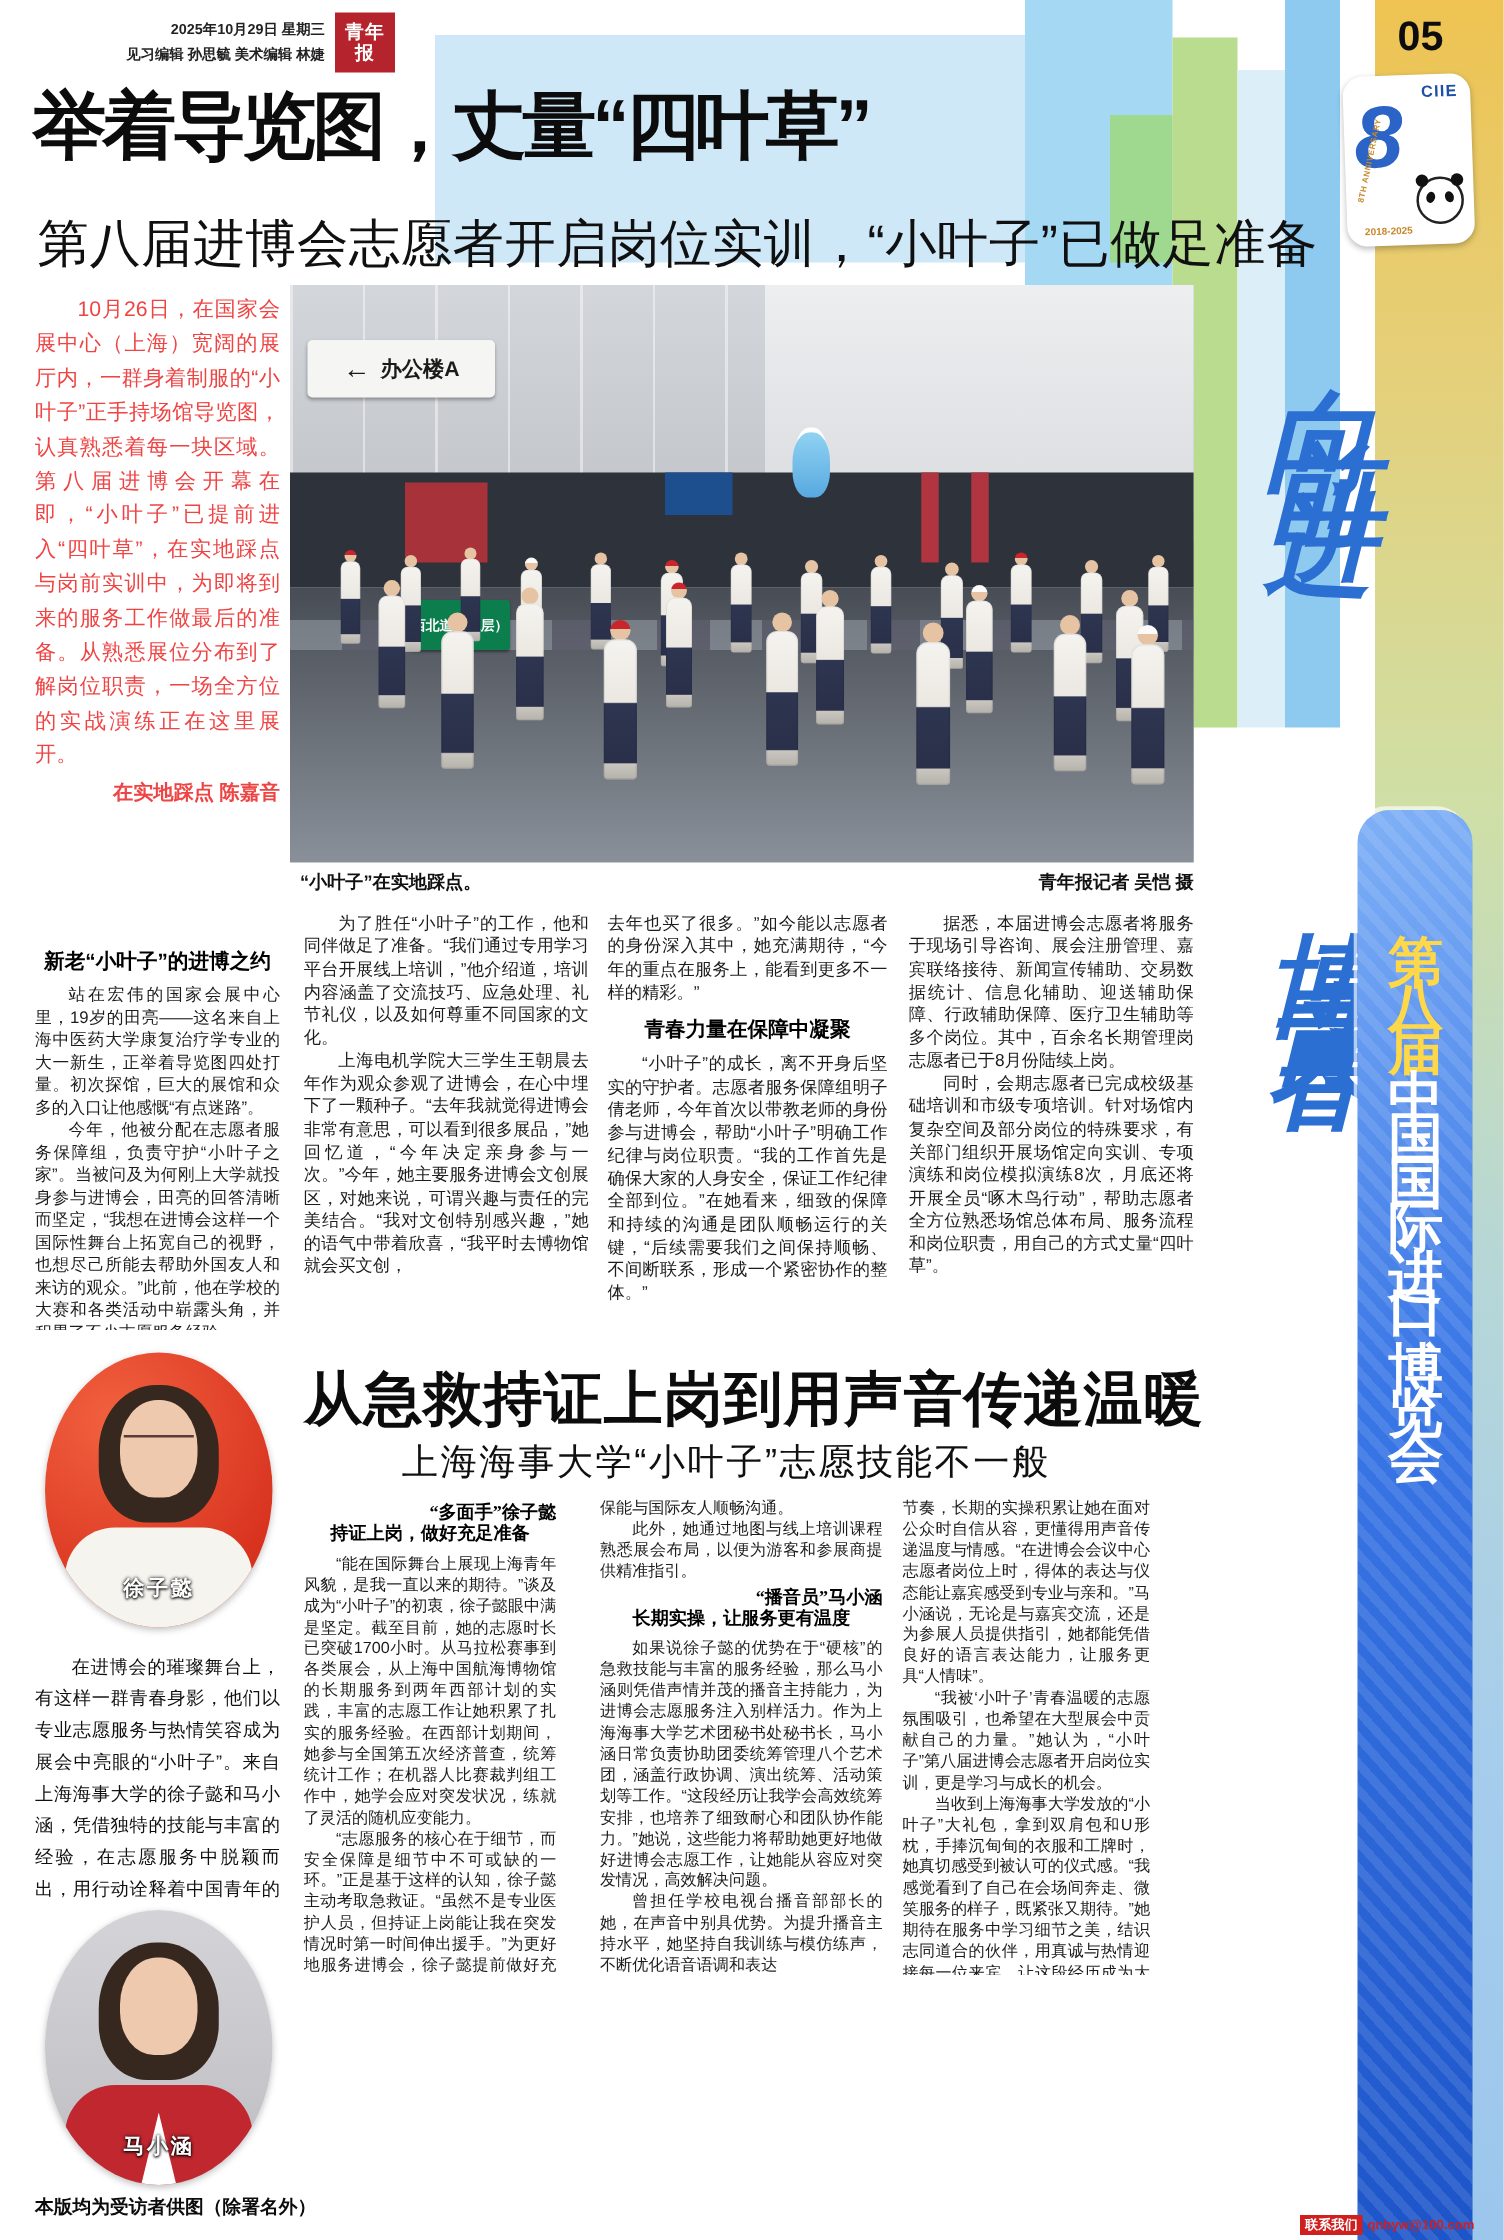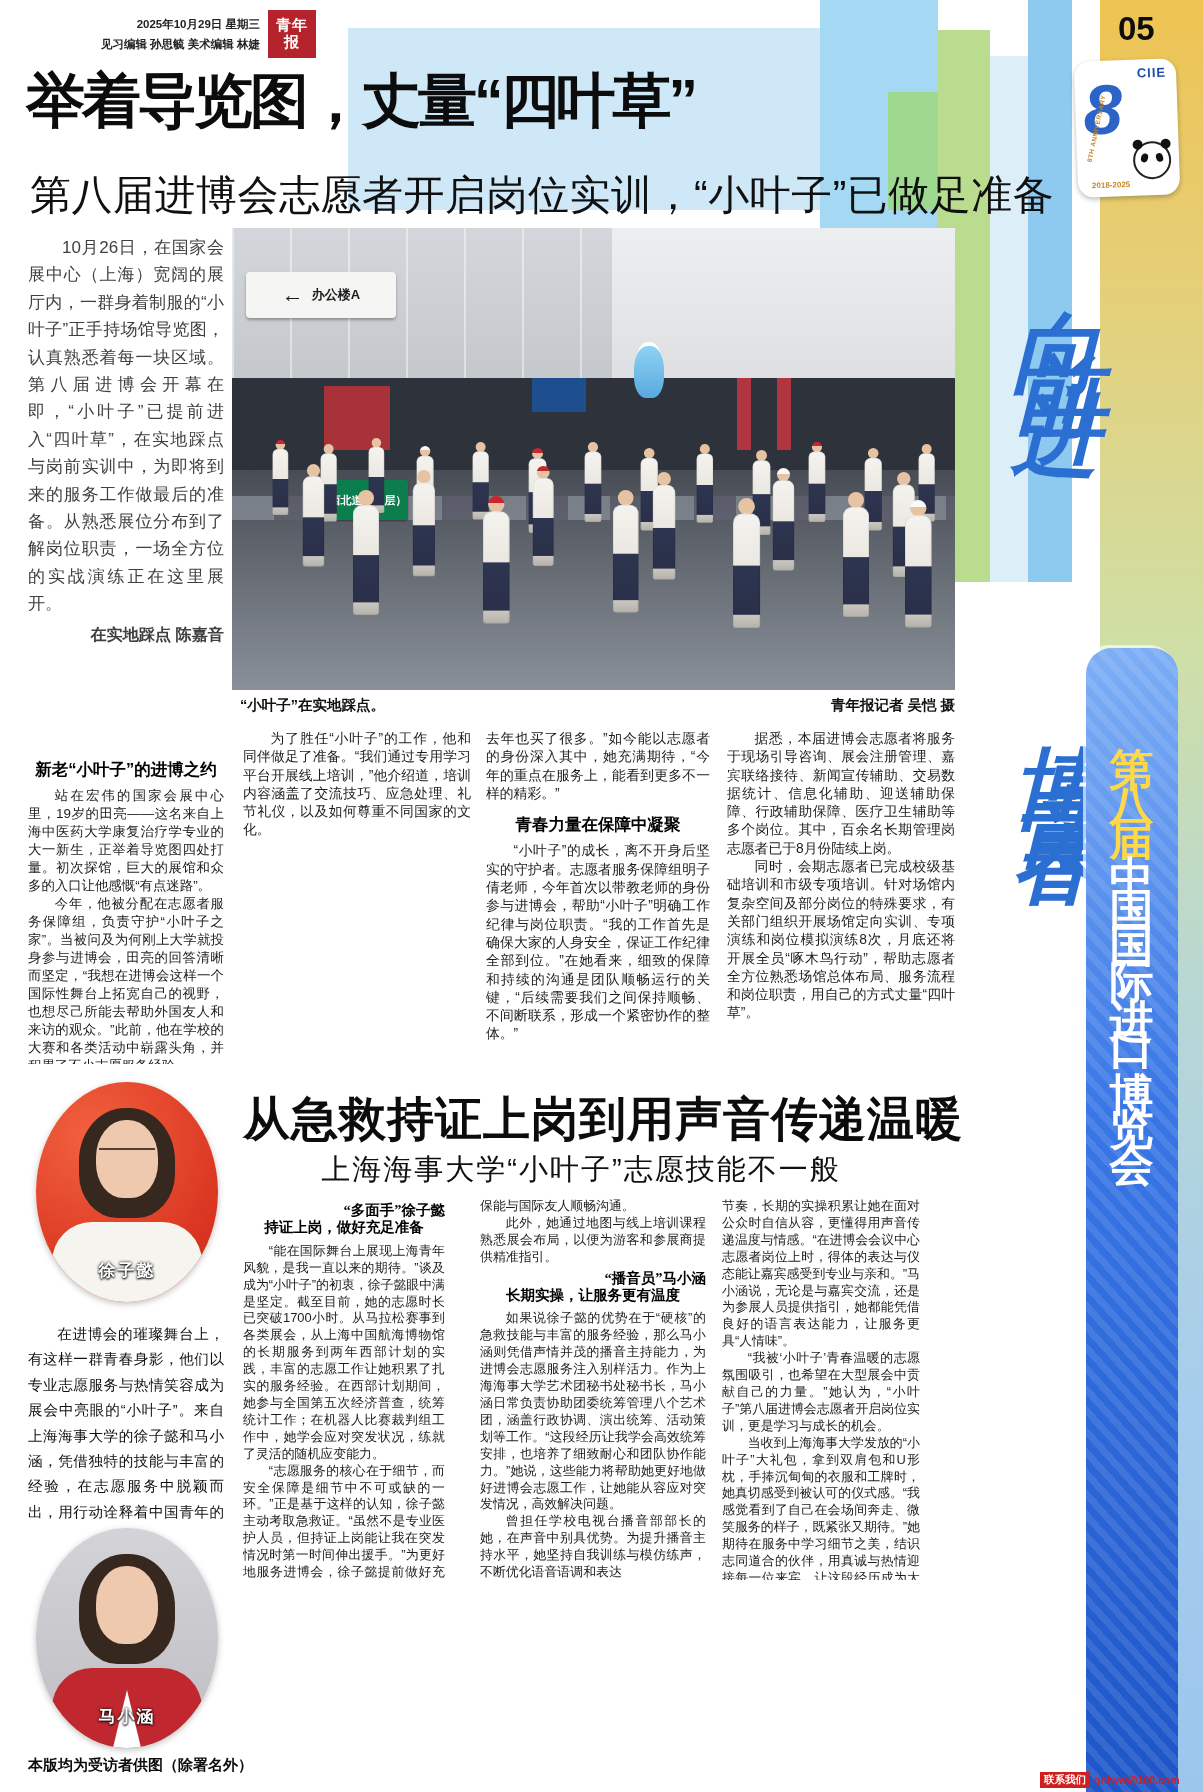--- a/index.html
+++ b/index.html
@@ -61,21 +61,21 @@
   .banner-text{position:absolute;left:50%;transform:translateX(-50%);top:64px;writing-mode:vertical-rl;
           text-orientation:upright;font-size:44px;font-weight:800;letter-spacing:36px;line-height:1;}
   .banner-session{color:#ffd84a;} .banner-name{color:#ffffff;}
 
   .contact{left:1040px;top:1772px;z-index:9;display:flex;align-items:center;gap:4px;font-size:10.5px;}
   .contact-label{background:#cf1f1f;color:#fff;padding:1px 4px;font-weight:700;}
   .contact-email{color:#cf1f1f;font-weight:700;}
 
   
   .intro-col{left:28px;top:234px;width:196px;height:480px;overflow:hidden;font-size:17px;
-             line-height:27.4px;text-align:justify;color:#404040;}
+             line-height:27.4px;text-align:justify;color:#ef4444;}
   .col{position:absolute;overflow:hidden;text-align:justify;color:#1c1c1c;}
   .a1col{top:730px;height:350px;font-size:13.8px;line-height:18.3px;}
   .col1b{left:28px;top:748px;width:196px;height:316px;font-size:13.4px;line-height:18px;}
   .col2{left:243px;width:228px;}
   .col3{left:486px;width:224px;}
   .col4{left:727px;width:228px;}
 
   
   .photo{left:232px;top:228px;width:723px;height:462px;overflow:hidden;background:#b9bcc2;}
   .ph-wall{position:absolute;left:0;top:0;width:723px;height:205px;
@@ -89,21 +89,21 @@
   .ph-red2{position:absolute;left:505px;top:150px;width:14px;height:72px;background:#b03540;}
   .ph-red3{position:absolute;left:545px;top:150px;width:14px;height:72px;background:#b03540;}
   .ph-blue{position:absolute;left:300px;top:150px;width:54px;height:34px;background:#1d4f8f;}
   .ph-ground{position:absolute;left:0;top:242px;width:723px;height:220px;
            background:linear-gradient(180deg,#484d55,#8a9099);}
   .ph-cross{position:absolute;left:0;top:268px;width:723px;height:24px;opacity:.45;
            background:repeating-linear-gradient(90deg,#aab1ba 0 42px,#667 42px 84px);}
   .ph-sign1{position:absolute;left:14px;top:44px;width:150px;height:46px;background:#f5f5f4;border-radius:4px;
            display:flex;align-items:center;justify-content:center;gap:8px;font-weight:800;color:#1b1b1b;
            box-shadow:0 2px 3px rgba(0,0,0,.3);}
-  .ph-sign1 .arr{font-size:22px;} .ph-sign1 .txt{font-size:13px;text-align:right;}
+  .ph-sign1 .arr{font-size:22px;} .ph-sign1 .txt{font-size:17px;text-align:right;}
   .ph-sign2{position:absolute;left:96px;top:252px;width:80px;height:40px;background:#0c7d4d;color:#fff;
            border-radius:3px;display:flex;align-items:center;justify-content:center;font-size:11px;
            font-weight:700;text-align:center;box-shadow:0 1px 2px rgba(0,0,0,.4);}
   .mascot{position:absolute;left:402px;top:118px;width:30px;height:52px;border-radius:45% 45% 40% 40%;
            background:linear-gradient(180deg,#8fd2f2,#58a9e0);box-shadow:0 -6px 0 -2px #fff;}
   .person{position:absolute;width:28px;height:128px;transform-origin:top left;}
   .person::before{content:'';position:absolute;left:6px;top:0;width:16px;height:16px;border-radius:50%;
            background:#e6c3a3;}
   .person::after{content:'';position:absolute;left:1px;top:15px;width:26px;height:110px;
            border-radius:9px 9px 3px 3px;
@@ -255,20 +255,21 @@
   <div class="abs caption">“小叶子”在实地踩点。</div>
   <div class="abs credit">青年报记者 吴恺 摄</div>
 
   <div class="col col1b">
       <div class="b-sub">新老“小叶子”的进博之约</div>
       <div class="b-p">站在宏伟的国家会展中心里，19岁的田亮——这名来自上海中医药大学康复治疗学专业的大一新生，正举着导览图四处打量。初次探馆，巨大的展馆和众多的入口让他感慨“有点迷路”。</div>
       <div class="b-p">今年，他被分配在志愿者服务保障组，负责守护“小叶子之家”。当被问及为何刚上大学就投身参与进博会，田亮的回答清晰而坚定，“我想在进博会这样一个国际性舞台上拓宽自己的视野，也想尽己所能去帮助外国友人和来访的观众。”此前，他在学校的大赛和各类活动中崭露头角，并积累了不少志愿服务经验。</div>
     </div>
   <div class="col a1col col2">
       <div class="b-p">为了胜任“小叶子”的工作，他和同伴做足了准备。“我们通过专用学习平台开展线上培训，”他介绍道，培训内容涵盖了交流技巧、应急处理、礼节礼仪，以及如何尊重不同国家的文化。</div>
+      <div class="b-p">上海电机学院大三学生王朝晨去年作为观众参观了进博会，在心中埋下了一颗种子。“去年我就觉得进博会非常有意思，可以看到很多展品，”她回忆道，“今年决定亲身参与一次。”今年，她主要服务进博会文创展区，对她来说，可谓兴趣与责任的完美结合。“我对文创特别感兴趣，”她的语气中带着欣喜，“我平时去博物馆就会买文创，</div>
     </div>
   <div class="col a1col col3">
       <div class="b-pc">去年也买了很多。”如今能以志愿者的身份深入其中，她充满期待，“今年的重点在服务上，能看到更多不一样的精彩。”</div>
       <div class="b-sub">青春力量在保障中凝聚</div>
       <div class="b-p">“小叶子”的成长，离不开身后坚实的守护者。志愿者服务保障组明子倩老师，今年首次以带教老师的身份参与进博会，帮助“小叶子”明确工作纪律与岗位职责。“我的工作首先是确保大家的人身安全，保证工作纪律全部到位。”在她看来，细致的保障和持续的沟通是团队顺畅运行的关键，“后续需要我们之间保持顺畅、不间断联系，形成一个紧密协作的整体。”</div>
     </div>
   <div class="col a1col col4">
       <div class="b-p">据悉，本届进博会志愿者将服务于现场引导咨询、展会注册管理、嘉宾联络接待、新闻宣传辅助、交易数据统计、信息化辅助、迎送辅助保障、行政辅助保障、医疗卫生辅助等多个岗位。其中，百余名长期管理岗志愿者已于8月份陆续上岗。</div>
       <div class="b-p">同时，会期志愿者已完成校级基础培训和市级专项培训。针对场馆内复杂空间及部分岗位的特殊要求，有关部门组织开展场馆定向实训、专项演练和岗位模拟演练8次，月底还将开展全员“啄木鸟行动”，帮助志愿者全方位熟悉场馆总体布局、服务流程和岗位职责，用自己的方式丈量“四叶草”。</div>
     </div>

